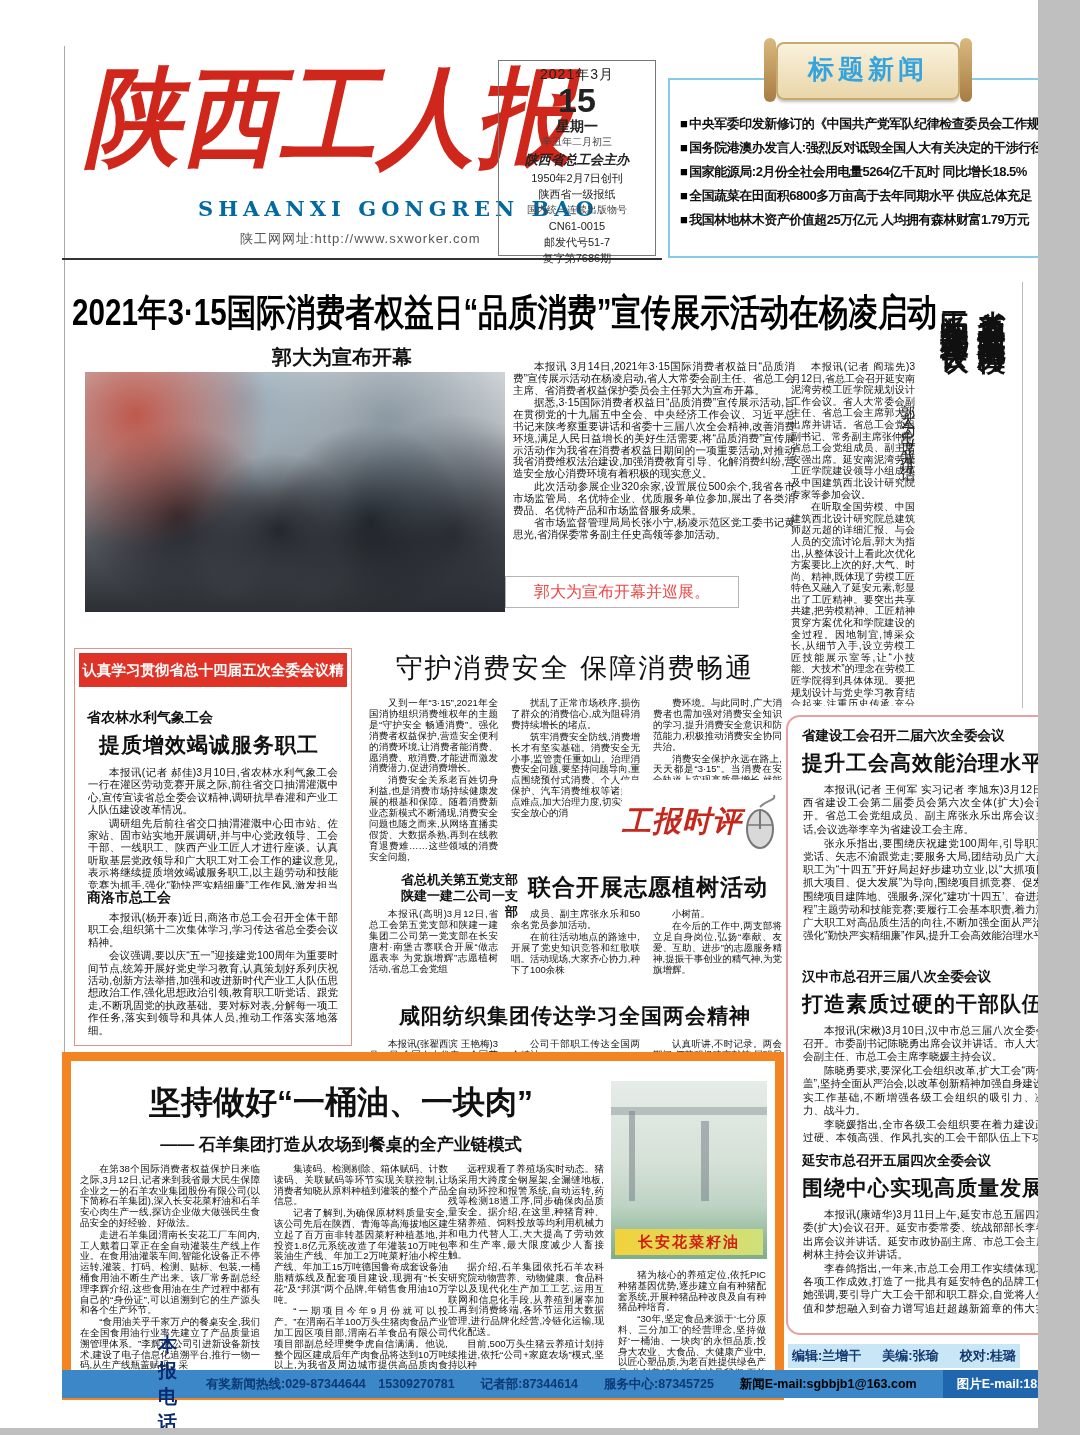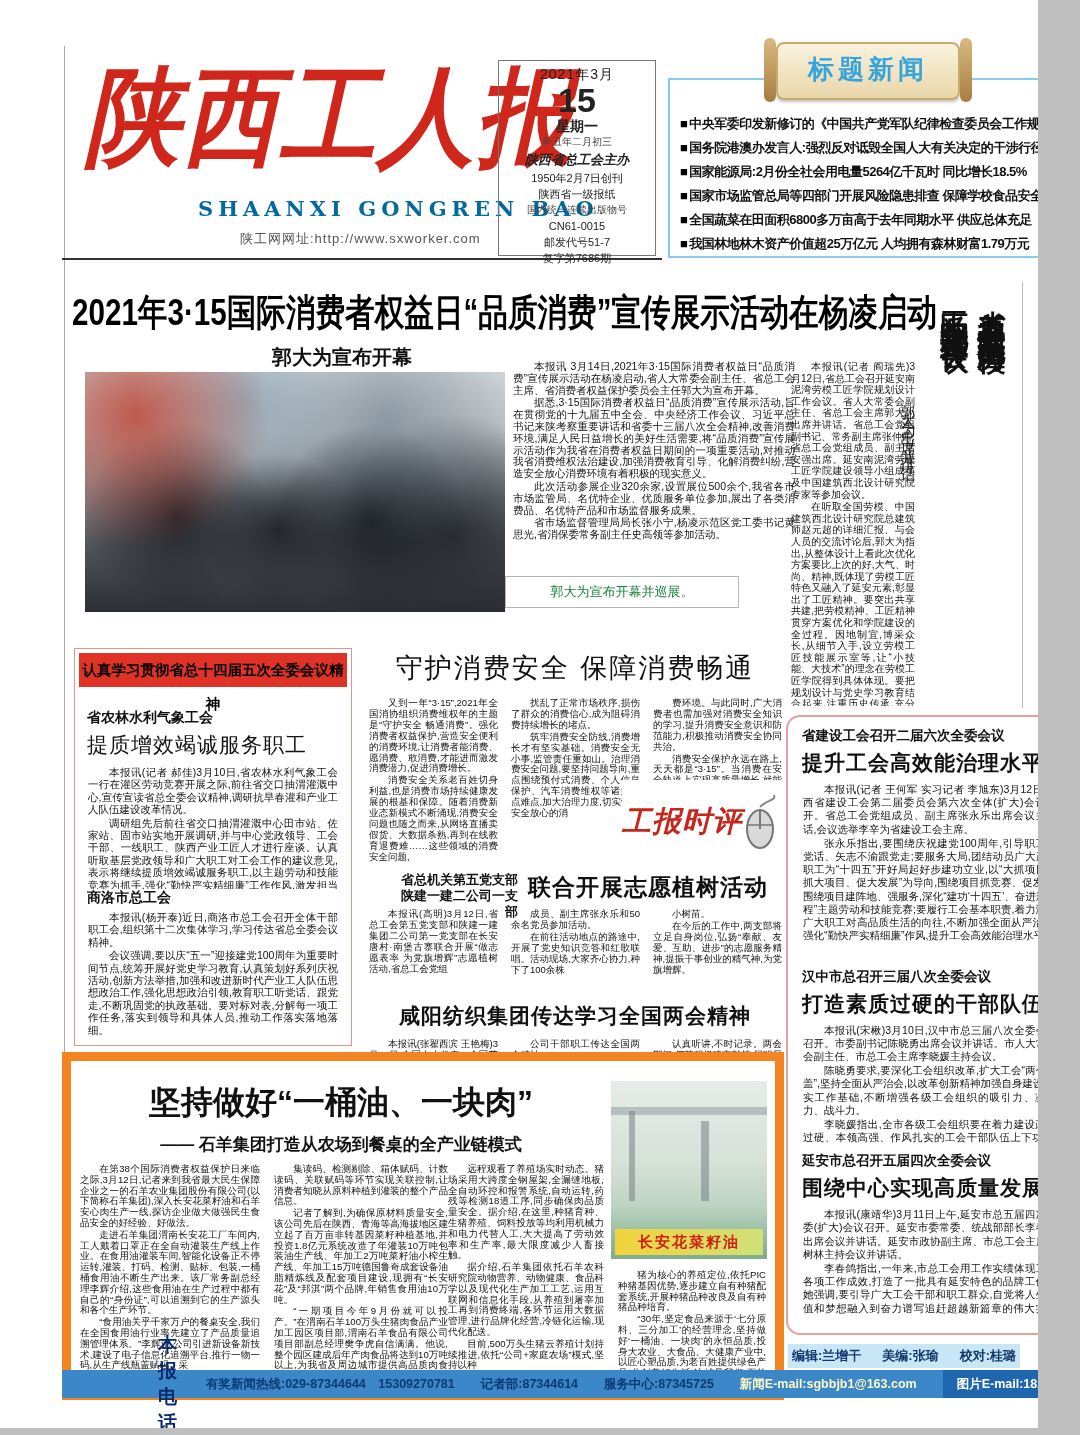--- a/index.html
+++ b/index.html
@@ -49,37 +49,37 @@
         radial-gradient(circle at 38% 12%,rgba(120,150,170,.6),rgba(120,150,170,0) 30%),
         radial-gradient(circle at 72% 20%,rgba(90,110,125,.5),rgba(90,110,125,0) 35%),
         radial-gradient(circle at 22% 60%,rgba(25,28,34,.9),rgba(25,28,34,0) 26%),
         radial-gradient(circle at 46% 66%,rgba(30,33,40,.9),rgba(30,33,40,0) 28%),
         radial-gradient(circle at 68% 62%,rgba(22,25,30,.9),rgba(22,25,30,0) 30%),
         radial-gradient(circle at 88% 68%,rgba(35,38,45,.85),rgba(35,38,45,0) 30%),
         linear-gradient(180deg,#cfd4d8 0%,#b9bec2 25%,#8e949a 45%,#55595f 70%,#2b2e33 100%);}
   .main-article{left:512px;top:360px;width:284px;height:212px;font-size:10.5px;line-height:11.8px;
       overflow:hidden;}
   .main-caption{left:505px;top:576px;width:232px;height:30px;border:1px solid #b5b5b5;
-      font-family:"DejaVu Serif",serif;font-size:13px;color:#15803d;line-height:30px;text-align:center;}
+      font-family:"DejaVu Serif",serif;font-size:16px;color:#ef4444;line-height:30px;text-align:center;}
 
   
   .rs-col{left:790px;top:360px;width:126px;height:346px;font-size:10px;line-height:11.6px;overflow:hidden;}
   .rs-byline{left:898px;top:392px;height:250px;writing-mode:vertical-rl;font-size:15px;color:#222;
       letter-spacing:9px;}
   .rs-vhead{left:936px;top:288px;height:420px;writing-mode:vertical-rl;font-size:28px;font-weight:900;
       letter-spacing:3px;line-height:37px;}
   .rule-right{left:1022px;top:282px;width:1px;height:426px;background:#bbb;}
 
   
   .left-box{left:74px;top:648px;width:278px;height:398px;border:1px solid #e2948a;box-sizing:border-box;}
-  .red-banner{position:absolute;left:4px;top:4px;right:4px;height:34px;background:#df3327;color:#000000;
+  .red-banner{position:absolute;left:4px;top:4px;right:4px;height:34px;background:#df3327;color:#ffffff;
       font-size:14.5px;font-weight:bold;text-align:center;line-height:34px;letter-spacing:0px;}
   .lb-art{position:absolute;left:12px;right:12px;overflow:hidden;}
   .kicker{font-size:14px;font-weight:bold;margin-bottom:4px;}
-  .lb-head{font-size:21px;font-weight:400;letter-spacing:1px;margin-bottom:7px;}
+  .lb-head{font-size:21px;font-weight:700;letter-spacing:1px;margin-bottom:7px;margin-left:12px;}
   .lb-body{font-size:10.5px;line-height:12.4px;}
 
   
   .ed-head{left:368px;top:650px;width:414px;text-align:center;font-family:"DejaVu Serif",serif;
       font-size:27px;font-weight:normal;letter-spacing:2px;}
   .col3a{width:131px;height:170px;top:697px;font-size:9.5px;line-height:10.9px;overflow:hidden;}
   .c1{left:368px;} .c2{left:510px;} .c3{left:652px;}
   .gongbao{left:622px;top:780px;width:164px;height:84px;background:#fff;display:flex;align-items:center;}
   .gongbao .gb-text{font-family:"DejaVu Serif",serif;font-style:italic;font-weight:bold;font-size:29px;
       color:#c6271c;letter-spacing:1px;}
@@ -118,21 +118,21 @@
   .ft-col{position:absolute;top:102px;height:226px;font-size:9.6px;line-height:10.8px;overflow:hidden;}
   .fc1{left:8px;width:182px;} .fc2{left:202px;width:176px;} .fc3{left:376px;width:158px;}
   .fc4{left:546px;top:208px;width:150px;height:120px;}
 
   
   .credits{left:788px;top:1344px;width:232px;height:24px;background:#c9e6f6;color:#12386e;font-weight:bold;
       font-size:13px;display:flex;align-items:center;justify-content:space-between;padding:0 4px;box-sizing:border-box;}
   .bottom-bar{left:62px;top:1370px;width:958px;height:28px;background:#3b87c8;display:flex;align-items:center;}
   .bb-label{color:#0a2a6e;font-weight:900;font-size:19px;letter-spacing:3px;margin:0 26px 0 96px;}
   .bb-item{color:#0b3a77;font-weight:bold;font-size:12.5px;margin-right:26px;white-space:nowrap;}
-  .bb-mail{color:#fef9c3;}
+  .bb-mail{color:#000000;}
   .bb-photo{margin-left:auto;background:#1f66ae;color:#fff;height:100%;display:flex;align-items:center;
       padding:0 14px;font-size:12.5px;font-weight:bold;margin-right:0;}
 </style>
 </head>
 <body>
 
 <div class="page">
 
   <div class="abs left-frame"></div>
   <div class="abs mast-title">陕西工人报</div>
@@ -152,21 +152,20 @@
     <div>CN61-0015</div>
     <div>邮发代号51-7</div>
     <div>复字第7686期</div>
   </div>
 
   <div class="abs hn-box">
     <div class="hn-items">
       <div class="hn-item"><span class="bullet">■</span><span>中央军委印发新修订的《中国共产党军队纪律检查委员会工作规定》</span></div>
       <div class="hn-item"><span class="bullet">■</span><span>国务院港澳办发言人:强烈反对诋毁全国人大有关决定的干涉行径</span></div>
       <div class="hn-item"><span class="bullet">■</span><span>国家能源局:2月份全社会用电量5264亿千瓦时 同比增长18.5%</span></div>
-      <div class="hn-item"><span class="bullet">■</span><span>国家市场监管总局等四部门开展风险隐患排查 保障学校食品安全</span></div>
       <div class="hn-item"><span class="bullet">■</span><span>全国蔬菜在田面积6800多万亩高于去年同期水平 供应总体充足</span></div>
       <div class="hn-item"><span class="bullet">■</span><span>我国林地林木资产价值超25万亿元 人均拥有森林财富1.79万元</span></div>
     </div>
   </div>
   <div class="abs scroll-banner">标题新闻</div>
 
   <div class="abs main-headline">2021年3·15国际消费者权益日“品质消费”宣传展示活动在杨凌启动</div>
   <div class="abs main-subhead">郭大为宣布开幕</div>
   <div class="abs main-photo"></div>
   <div class="abs main-article jt">

